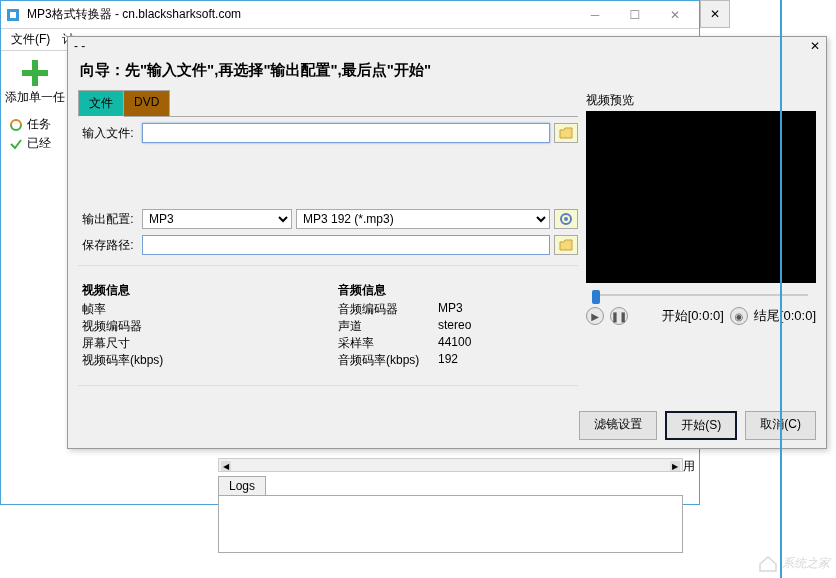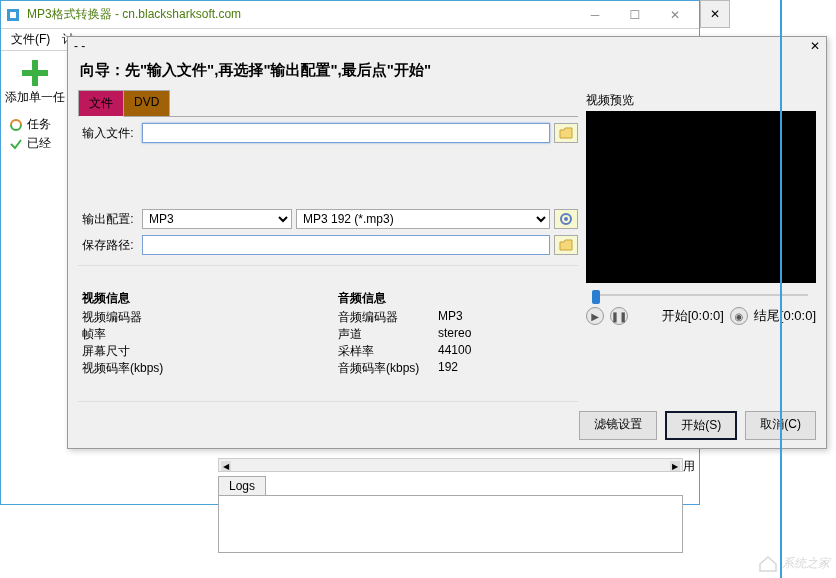--- a/index.html
+++ b/index.html
@@ -1,21 +1,21 @@
 <!DOCTYPE html>
 <html><head>
 <meta charset="utf-8">
 <style>
 * { box-sizing: border-box; margin: 0; padding: 0; font-family: "Microsoft YaHei", "SimSun", sans-serif; font-size: 12px; }
 body { background: #fff; width: 836px; height: 578px; overflow: hidden; position: relative; }
 
 .main-window { position: absolute; left: 0; top: 0; width: 700px; height: 505px; border: 1px solid #4aa3d8; background: #fff; }
 .main-titlebar { height: 28px; background: #fff; display: flex; align-items: center; padding: 0 4px; border-bottom: 1px solid #d4d4d4; }
 .main-titlebar-icon { width: 16px; height: 16px; margin-right: 6px; display: inline-flex; align-items: center; justify-content: center; }
-.main-titlebar-title { color: #4d7c0f; flex: 1; }
+.main-titlebar-title { color: #000000; flex: 1; }
 .win-btn { width: 40px; height: 24px; display: flex; align-items: center; justify-content: center; color: #888; cursor: pointer; }
 .main-menubar { height: 22px; background: #fff; display: flex; align-items: center; padding: 0 4px; border-bottom: 1px solid #d4d4d4; }
 .menu-item { padding: 2px 6px; cursor: pointer; }
 
 .main-toolbar { height: 60px; display: flex; align-items: center; padding: 4px; }
 .tool-btn { display: flex; flex-direction: column; align-items: center; width: 60px; cursor: pointer; justify-content: space-between; }
 .plus-icon { width: 32px; height: 32px; }
 
 .main-tree { padding: 4px 8px; }
 .tree-item { display: flex; align-items: center; gap: 4px; padding: 1px 0; }
@@ -30,32 +30,32 @@
 .dialog { position: absolute; left: 67px; top: 36px; width: 760px; height: 413px; background: #f0f0f0; border: 1px solid #999; box-shadow: 2px 2px 6px rgba(0,0,0,0.2); }
 .dlg-titlebar { height: 18px; display: flex; align-items: center; justify-content: space-between; padding: 0 6px; }
 .dlg-close { cursor: pointer; font-size: 12px; }
 .dlg-heading { padding: 6px 12px 10px; font-size: 15px; font-weight: bold; }
 .dlg-body { display: flex; padding: 0 10px; gap: 8px; }
 .dlg-left { width: 500px; }
 .dlg-right { width: 230px; }
 
 .tabs { display: flex; border-bottom: 1px solid #aaa; }
 .tab { padding: 4px 10px; border: 1px solid #aaa; border-bottom: none; margin-right: -1px; cursor: pointer; background: #a16207; }
-.tab.active { background: #be185d; border-bottom: 1px solid #f0f0f0; margin-bottom: -1px; }
+.tab.active { background: #14b8a6; border-bottom: 1px solid #f0f0f0; margin-bottom: -1px; }
 
 .form-row { display: flex; align-items: center; gap: 4px; margin-top: 6px; }
 .form-label { width: 60px; text-align: center; }
 .input { flex: 1; height: 20px; border: 1px solid #7a9fd4; background: #fff; padding: 0 4px; }
 .input-hl { box-shadow: 0 0 2px rgba(0,100,200,0.5); }
 .browse-btn { width: 24px; height: 20px; border: 1px solid #aaa; background: #f8f8d0; cursor: pointer; display: flex; align-items: center; justify-content: center; }
 .select { height: 20px; border: 1px solid #aaa; background: #fff; padding: 0 2px; }
 
 .left-mid { height: 60px; }
 
-.info-cols { display: flex; gap: 20px; margin-top: 10px; border: 1px solid #ddd; border-left: none; border-right: none; padding: 24px 4px; }
+.info-cols { display: flex; gap: 20px; margin-top: 10px; border: 1px solid #ddd; border-left: none; border-right: none; padding: 16px 4px; }
 .info-col { flex: 1; }
 .info-title { font-weight: bold; margin-bottom: 2px; }
 .info-line { display: flex; }
 .info-lab { width: 100px; }
 
 .preview-title { padding: 2px 0; }
 .video-box { width: 230px; height: 172px; background: #000; }
 .slider-row { margin-top: 6px; height: 12px; position: relative; }
 .slider-track { position: absolute; left: 8px; right: 8px; top: 5px; height: 2px; background: #ccc; }
 .slider-thumb { position: absolute; left: 6px; top: 1px; width: 8px; height: 14px; background: #2a7ed0; border-radius: 2px; }
@@ -173,24 +173,24 @@
         <span class="browse-btn">
           <svg width="14" height="12">
               <path d="M1 3 L5 3 L6 1 L13 1 L13 11 L1 11 Z" fill="#f4d87a" stroke="#c9a23a"></path>
             </svg>
         </span>
       </div>
       <div class="info-cols">
         <div class="info-col">
           <div class="info-title">视频信息</div>
           <div class="info-line">
+              <span class="info-lab">帧率</span>
+            </div>
+          <div class="info-line">
               <span class="info-lab">视频编码器</span>
-            </div>
-          <div class="info-line">
-              <span class="info-lab">帧率</span>
             </div>
           <div class="info-line">
               <span class="info-lab">屏幕尺寸</span>
             </div>
           <div class="info-line">
               <span class="info-lab">视频码率(kbps)</span>
             </div>
         </div>
         <div class="info-col">
           <div class="info-title">音频信息</div>

